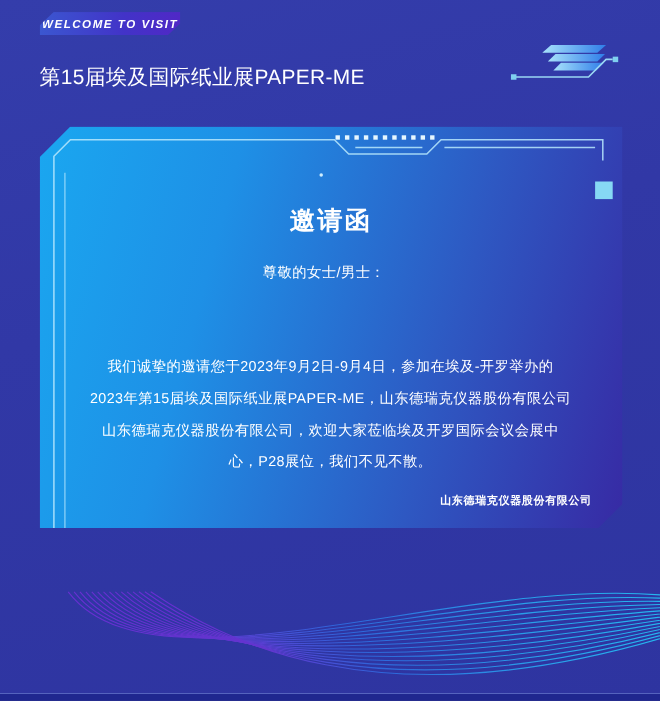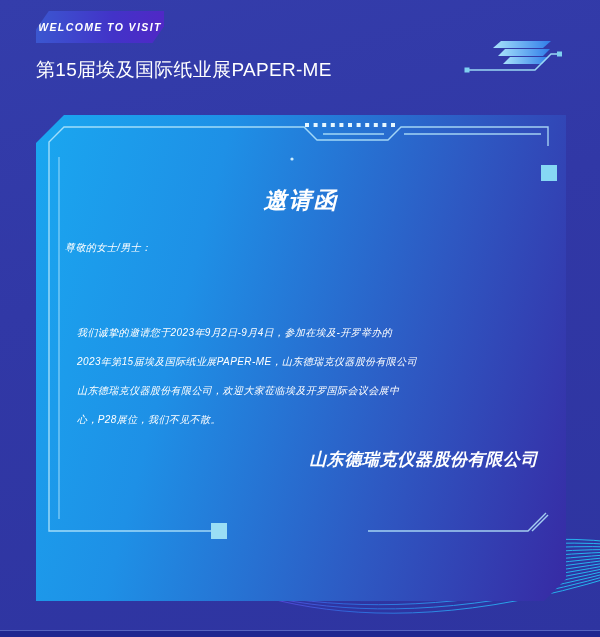--- a/index.html
+++ b/index.html
@@ -4,58 +4,57 @@
 <style>
   html,body{margin:0;padding:0;}
   body{font-family:"Liberation Sans", sans-serif; background:#222;}
   .stage{
     position:relative; width:600px; height:637px; overflow:hidden;
     background:linear-gradient(165deg,#343dab 0%, #3138a6 40%, #2e34a0 100%);
     background-color:#3138a6;
   }
   
   .badge{
-    position:absolute; left:36px; top:11px; width:128px; height:32px;
+    position:absolute; left:36px; top:11px; width:128px; height:21px;
     background:linear-gradient(90deg,#3b57d0 0%, #4233c8 60%, #5028c6 100%);
     clip-path:polygon(10% 0, 100% 0, 100% 48%, 91% 100%, 0 100%, 0 58%);
     display:flex; align-items:center; justify-content:center;
   }
   .badge span{
     color:#fff; font-size:10.5px; font-weight:700; font-style:italic;
     letter-spacing:1.4px; white-space:nowrap;
   }
   .page-title{
     position:absolute; left:36px; top:57px; margin:0;
     color:#ffffff; font-size:19px; font-weight:400; letter-spacing:.3px;
     white-space:nowrap;
   }
   .header-decor{position:absolute; left:455px; top:38px;}
   
   .card{
-    position:absolute; left:36px; top:115px; width:530px; height:486px; z-index:2;
+    position:absolute; left:36px; top:115px; width:530px; height:365px; z-index:2;
     background:linear-gradient(105deg,#1aa7f0 0%, #1e90e6 30%, #2e58c2 68%, #372aa4 100%);
     clip-path:polygon(28px 0, 100% 0, 100% calc(100% - 22px), calc(100% - 22px) 100%, 0 100%, 0 28px);
-    font-style:italic;
   }
   .frame{position:absolute; left:0; top:0; pointer-events:none;}
   .card-heading{
     position:absolute; left:0; right:0; top:70px; margin:0; text-align:center;
     color:#fff; font-size:23px; font-weight:700; letter-spacing:2px;
   }
   .txt{
-    position:absolute; left:29px; right:26px; color:#ffffff;
-    font-size:10px; line-height:29px; letter-spacing:.4px;
+    position:absolute; left:13px; right:26px; color:#ffffff;
+    font-size:13px; line-height:29px; letter-spacing:.4px;text-align:center;
   }
   .salutation{top:118px;}
   .greeting{top:160px;}
   .body-text{top:203px;margin-left:12px;}
   .body-text div{white-space:nowrap;}
   .signature{
     position:absolute; right:28px; top:333px; color:#fff;
-    font-size:17px; font-weight:600; letter-spacing:.6px;
+    font-size:10px; font-weight:600; letter-spacing:.6px;
   }
   
   .waves{position:absolute; left:0; top:536px; z-index:1;}
   .bottom-strip{
     position:absolute; left:0; bottom:0; width:600px; height:6px;
     background:#1f278f; border-top:1px solid rgba(130,150,230,.55); z-index:3;
   }
 </style>
 </head>
 <body>

